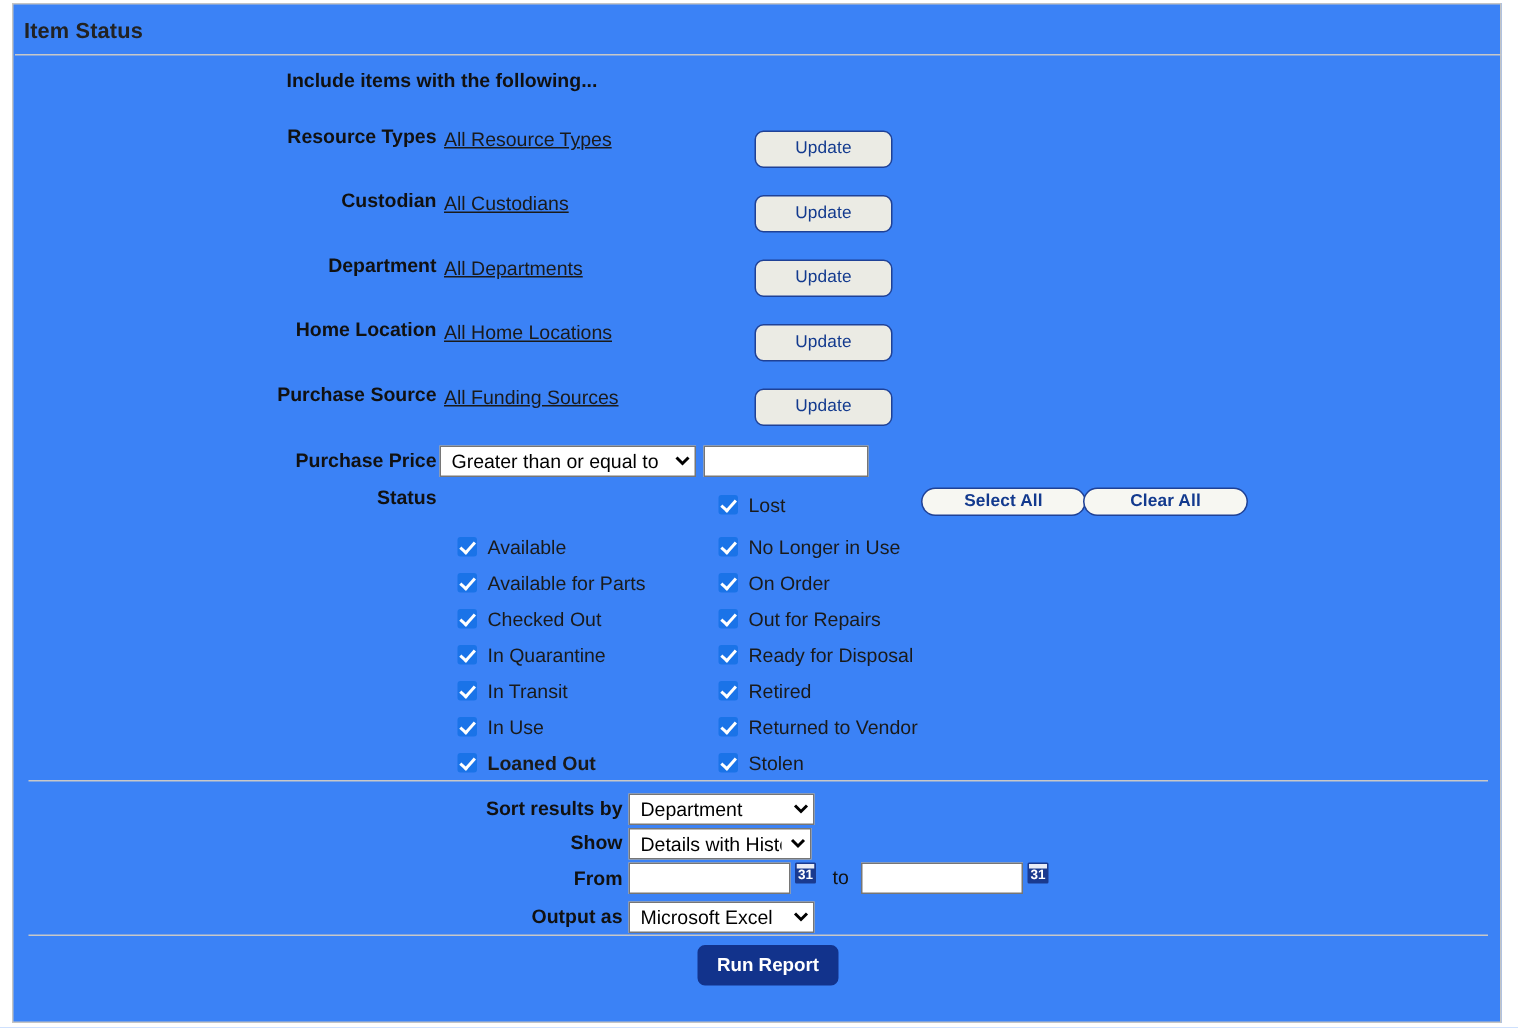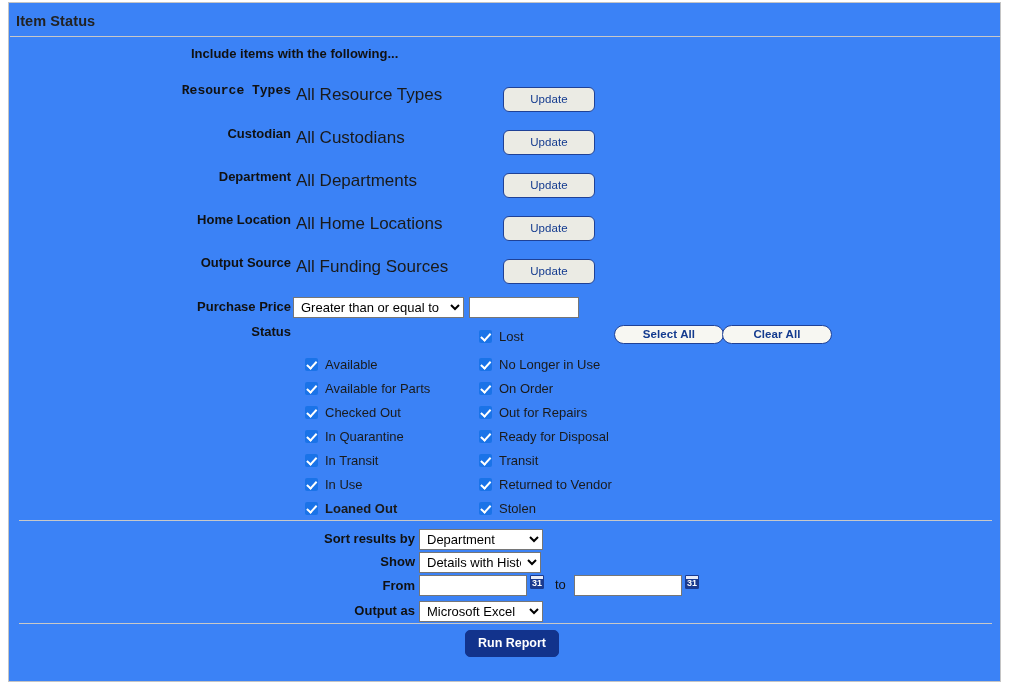--- a/index.html
+++ b/index.html
@@ -51,23 +51,24 @@
     position: absolute;
     left: 20px; width: 262px;
     text-align: right;
     font-size: 13px; font-weight: bold;
     color: #111111;
     white-space: nowrap;
   }
   .filter-value {
     position: absolute;
     left: 287px;
-    font-size: 17px; font-weight: normal;
+    font-size: 13px; font-weight: normal;
     color: #1a1a1a;
     white-space: nowrap;
+    text-decoration: underline;
   }
   .btn-update {
     position: absolute;
     left: 494px;
     width: 92px; height: 25px;
     border: 1px solid #1f4196;
     border-radius: 6px;
     background: #ebebe4;
     color: #133a8e;
     font-family: "Liberation Sans", sans-serif;
@@ -258,21 +259,21 @@
 <body>
 
 <div class="page-frame">
 
   <div class="page-title">Item Status</div>
   <div class="title-rule"></div>
 
   <div class="intro-line">Include items with the following...</div>
 
   <div class="filter-row" style="top:78px;">
-    <div class="filter-label" style="top:2px;font-family:Liberation Mono, monospace;">Resource Types</div>
+    <div class="filter-label" style="top:2px;">Resource Types</div>
     <div class="filter-value" style="top:4px;">All Resource Types</div>
     <button class="btn-update" style="top:6px;">Update</button>
   </div>
 
   <div class="filter-row" style="top:121px;">
     <div class="filter-label" style="top:2px;">Custodian</div>
     <div class="filter-value" style="top:4px;">All Custodians</div>
     <button class="btn-update" style="top:6px;">Update</button>
   </div>
 
@@ -282,21 +283,21 @@
     <button class="btn-update" style="top:6px;">Update</button>
   </div>
 
   <div class="filter-row" style="top:207px;">
     <div class="filter-label" style="top:2px;">Home Location</div>
     <div class="filter-value" style="top:4px;">All Home Locations</div>
     <button class="btn-update" style="top:6px;">Update</button>
   </div>
 
   <div class="filter-row" style="top:250px;">
-    <div class="filter-label" style="top:2px;">Output Source</div>
+    <div class="filter-label" style="top:2px;">Purchase Source</div>
     <div class="filter-value" style="top:4px;">All Funding Sources</div>
     <button class="btn-update" style="top:6px;">Update</button>
   </div>
 
   <div class="pp-label">Purchase Price</div>
   <select class="std" id="pp-operator"><option value="Greater than or equal to">Greater than or equal to</option><option value="Less than or equal to">Less than or equal to</option><option value="Equal to">Equal to</option><option value="Between">Between</option></select>
   <input class="txt" id="pp-amount" type="text" value="" style="">
 
   <div class="status-label">Status</div>
 
@@ -347,21 +348,21 @@
   <div class="cb-item" style="left:470px; top:398px;">
     <span class="cb-box"></span>
     <span class="cb-text">Out for Repairs</span>
   </div>
   <div class="cb-item" style="left:470px; top:422px;">
     <span class="cb-box"></span>
     <span class="cb-text">Ready for Disposal</span>
   </div>
   <div class="cb-item" style="left:470px; top:446px;">
     <span class="cb-box"></span>
-    <span class="cb-text">Transit</span>
+    <span class="cb-text">Retired</span>
   </div>
   <div class="cb-item" style="left:470px; top:470px;">
     <span class="cb-box"></span>
     <span class="cb-text">Returned to Vendor</span>
   </div>
   <div class="cb-item" style="left:470px; top:494px;">
     <span class="cb-box"></span>
     <span class="cb-text">Stolen</span>
   </div>
 

